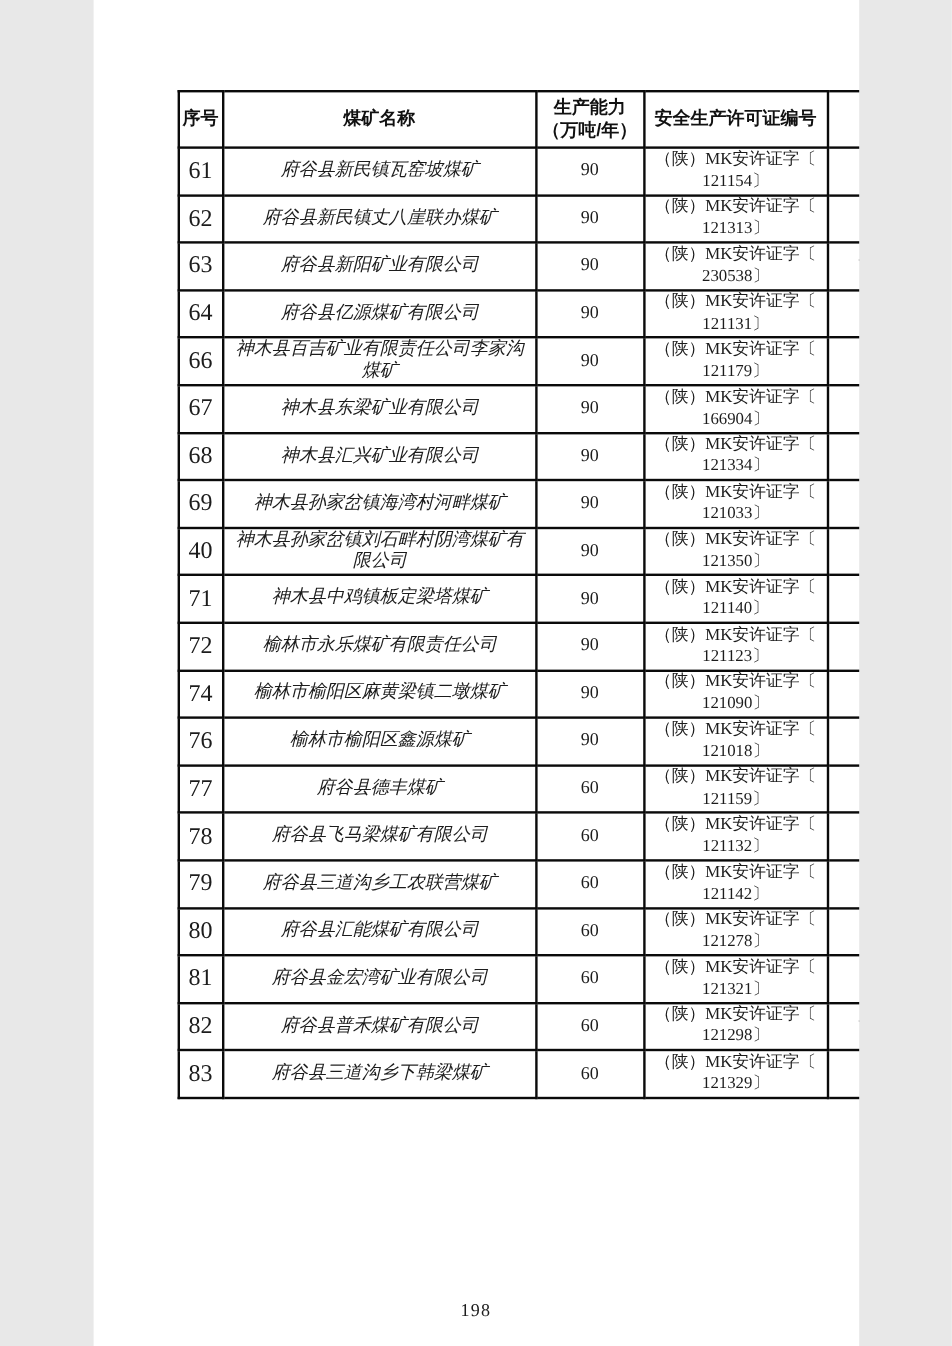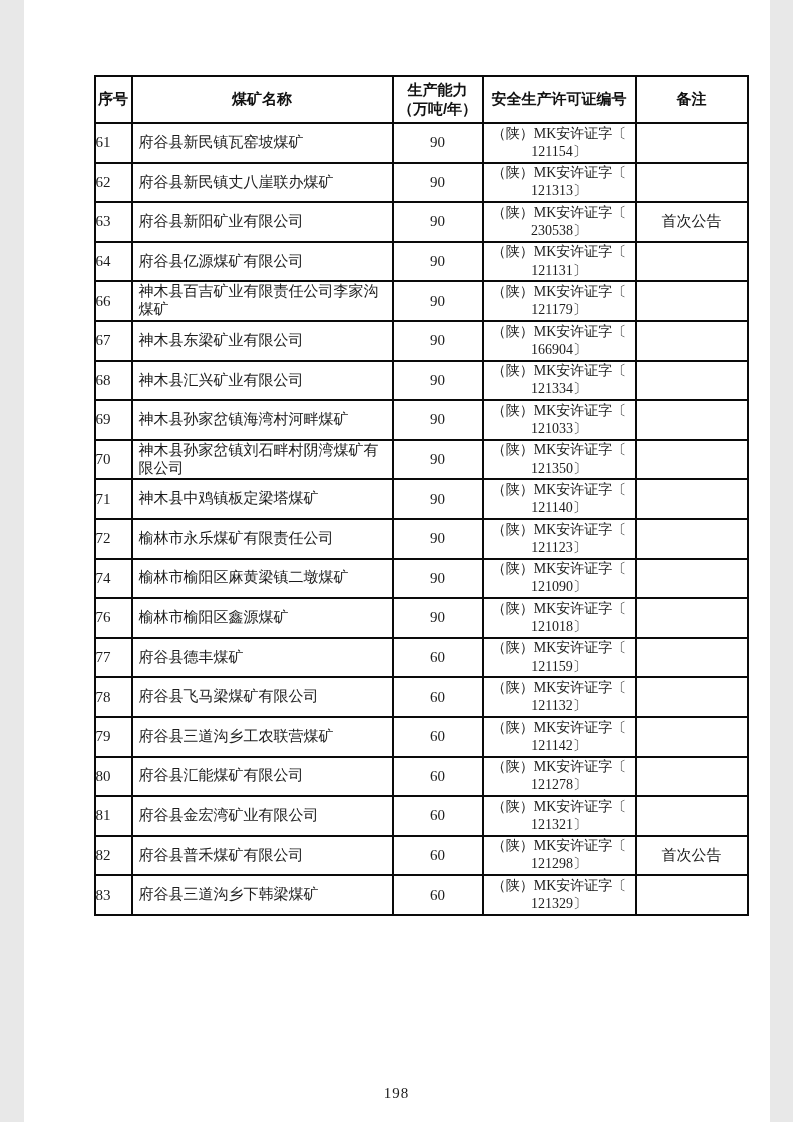--- a/index.html
+++ b/index.html
@@ -1,19 +1,19 @@
 <!DOCTYPE html>
 <html><head>
 <meta charset="utf-8">
 <style>
   * { margin: 0; padding: 0; box-sizing: border-box; }
   html, body { background: #e8e8e8; }
   .page {
     position: relative;
-    width: 746px;
+    width: 638px;
     height: 1122px;
     margin: 0 auto;
     background: #ffffff;
     color: #1a1a1a;
     font-family: "Liberation Serif", "DejaVu Serif", serif;
     overflow: hidden;
   }
   table.mine-table {
     position: absolute;
     left: 70px;
@@ -34,27 +34,28 @@
     font-weight: bold;
     font-size: 15px;
     text-align: center;
     line-height: 1.25;
     color: #111;
   }
   .mine-table td {
     font-size: 15px;
     color: #1c1c1c;
   }
-  td.c-no { text-align: left; font-size: 15px; }
+  td.c-no { text-align: center; font-size: 20px; }
   td.c-name {
-    text-align: left;
+    text-align: center;
     padding-left: 6px;
     padding-right: 5px;
     line-height: 1.18;
     word-break: break-all;
+    font-style: italic;
   }
   td.c-cap { text-align: center; }
   td.c-lic { text-align: center; font-size: 14px; line-height: 1.3; }
   td.c-lic .lic1, td.c-lic .lic2 { white-space: nowrap; }
   td.c-rem { text-align: center; }
   .page-number {
     position: absolute;
     top: 1062px;
     left: 0;
     width: 100%;
@@ -174,21 +175,21 @@
     <td class="c-name">神木县孙家岔镇海湾村河畔煤矿</td>
     <td class="c-cap">90</td>
     <td class="c-lic">
       <div class="lic1">（陕）MK安许证字〔</div>
       <div class="lic2">121033〕</div>
     </td>
     <td class="c-rem"></td>
   </tr>
 
   <tr>
-    <td class="c-no">70</td>
+    <td class="c-no">40</td>
     <td class="c-name">神木县孙家岔镇刘石畔村阴湾煤矿有限公司</td>
     <td class="c-cap">90</td>
     <td class="c-lic">
       <div class="lic1">（陕）MK安许证字〔</div>
       <div class="lic2">121350〕</div>
     </td>
     <td class="c-rem"></td>
   </tr>
 
   <tr>

